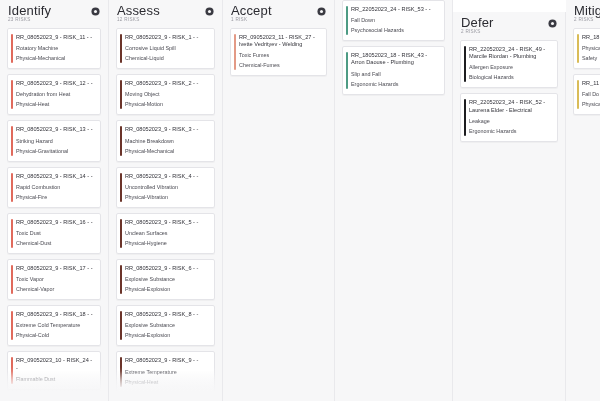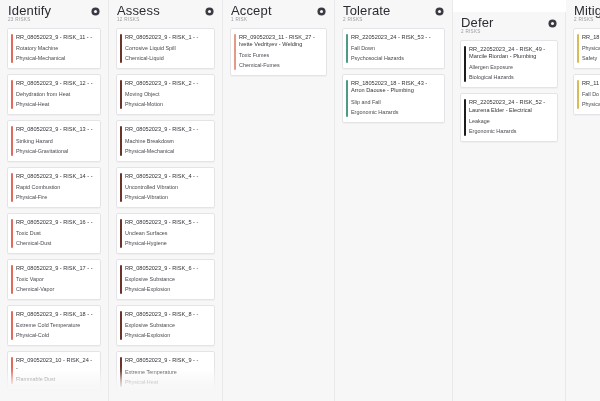--- a/index.html
+++ b/index.html
@@ -269,63 +269,51 @@
         <div class="card">
           <span class="accent" style="background: rgb(227, 154, 134);"></span>
           <div class="card-title">RR_09052023_11 - RISK_27 - Ivette Vedrityev - Welding</div>
           <div class="card-line">Toxic Fumes</div>
           <div class="card-line">Chemical-Fumes</div>
         </div>
       </div>
       <div class="bottom-fade"></div>
     </div>
     <div class="column col-tolerate">
-      <div class="col-header">
-        <div class="col-head-text">
-          <div class="col-title">Tolerate</div>
+      <div class="col-body">
+        <div class="card">
+          <span class="accent" style="background: rgb(77, 155, 132);"></span>
+          <div class="card-title">RR_22052023_24 - RISK_53 - -</div>
+          <div class="card-line">Fall Down</div>
+          <div class="card-line">Psychosocial Hazards</div>
+        </div>
+        <div class="card">
+          <span class="accent" style="background: rgb(77, 155, 132);"></span>
+          <div class="card-title">RR_18052023_18 - RISK_43 - Arron Daouse - Plumbing</div>
+          <div class="card-line">Slip and Fall</div>
+          <div class="card-line">Ergonomic Hazards</div>
+        </div>
+      </div>
+      <div class="bottom-fade"></div>
+    </div>
+    <div class="column col-defer">
+      <div class="col-header">
+        <div class="col-head-text">
+          <div class="col-title">Defer</div>
           <div class="col-count">2 RISKS</div>
         </div>
         <div class="gear-icon">
           <svg viewBox="0 0 20 20" xmlns="http://www.w3.org/2000/svg">
             <circle cx="10" cy="10" r="9" fill="#3a3a42"></circle>
             <circle cx="10" cy="10" r="3.4" fill="#f7f7f8"></circle>
           </svg>
         </div>
       </div>
       <div class="col-body">
         <div class="card">
-          <span class="accent" style="background: rgb(77, 155, 132);"></span>
-          <div class="card-title">RR_22052023_24 - RISK_53 - -</div>
-          <div class="card-line">Fall Down</div>
-          <div class="card-line">Psychosocial Hazards</div>
-        </div>
-        <div class="card">
-          <span class="accent" style="background: rgb(77, 155, 132);"></span>
-          <div class="card-title">RR_18052023_18 - RISK_43 - Arron Daouse - Plumbing</div>
-          <div class="card-line">Slip and Fall</div>
-          <div class="card-line">Ergonomic Hazards</div>
-        </div>
-      </div>
-      <div class="bottom-fade"></div>
-    </div>
-    <div class="column col-defer">
-      <div class="col-header">
-        <div class="col-head-text">
-          <div class="col-title">Defer</div>
-          <div class="col-count">2 RISKS</div>
-        </div>
-        <div class="gear-icon">
-          <svg viewBox="0 0 20 20" xmlns="http://www.w3.org/2000/svg">
-            <circle cx="10" cy="10" r="9" fill="#3a3a42"></circle>
-            <circle cx="10" cy="10" r="3.4" fill="#f7f7f8"></circle>
-          </svg>
-        </div>
-      </div>
-      <div class="col-body">
-        <div class="card">
           <span class="accent" style="background: rgb(29, 29, 32);"></span>
           <div class="card-title">RR_22052023_24 - RISK_49 - Marcile Riordan - Plumbing</div>
           <div class="card-line">Allergen Exposure</div>
           <div class="card-line">Biological Hazards</div>
         </div>
         <div class="card">
           <span class="accent" style="background: rgb(29, 29, 32);"></span>
           <div class="card-title">RR_22052023_24 - RISK_52 - Laurena Elder - Electrical</div>
           <div class="card-line">Leakage</div>
           <div class="card-line">Ergonomic Hazards</div>

